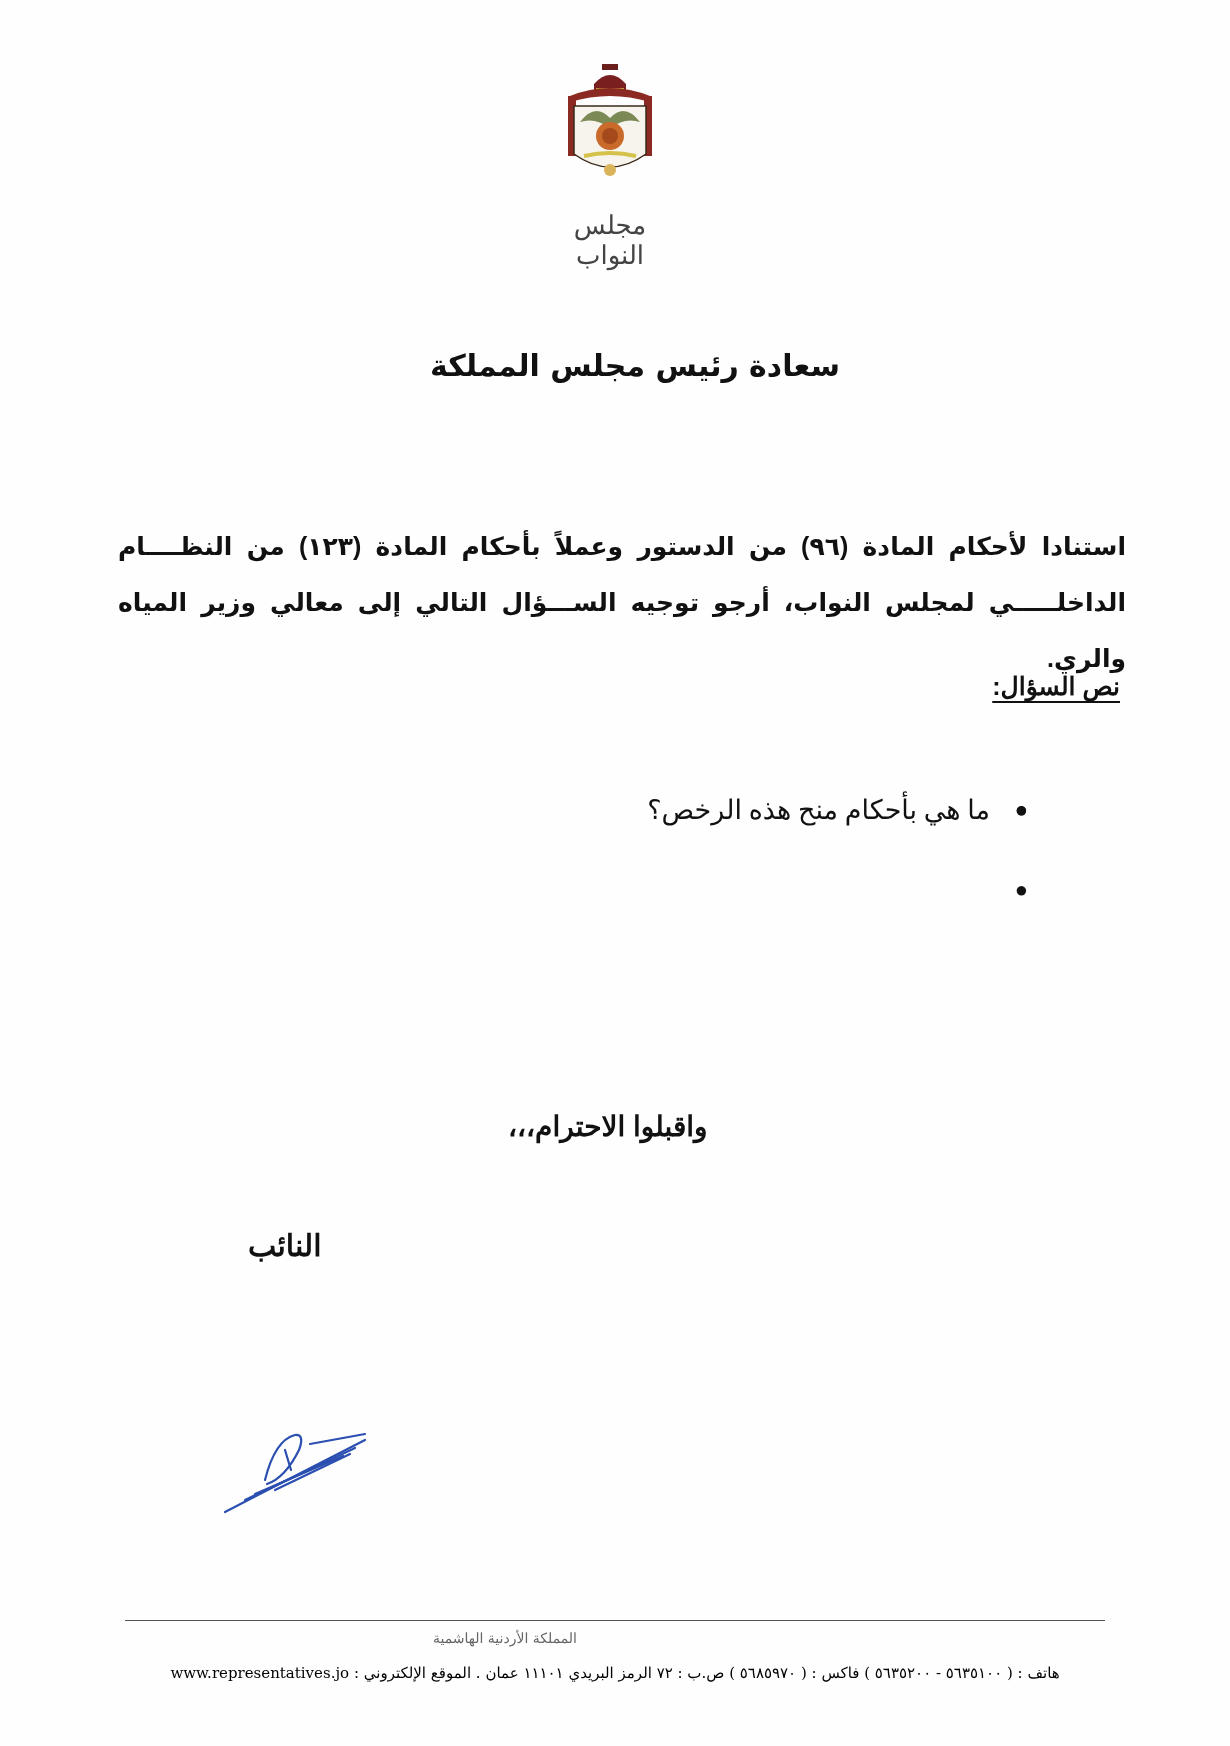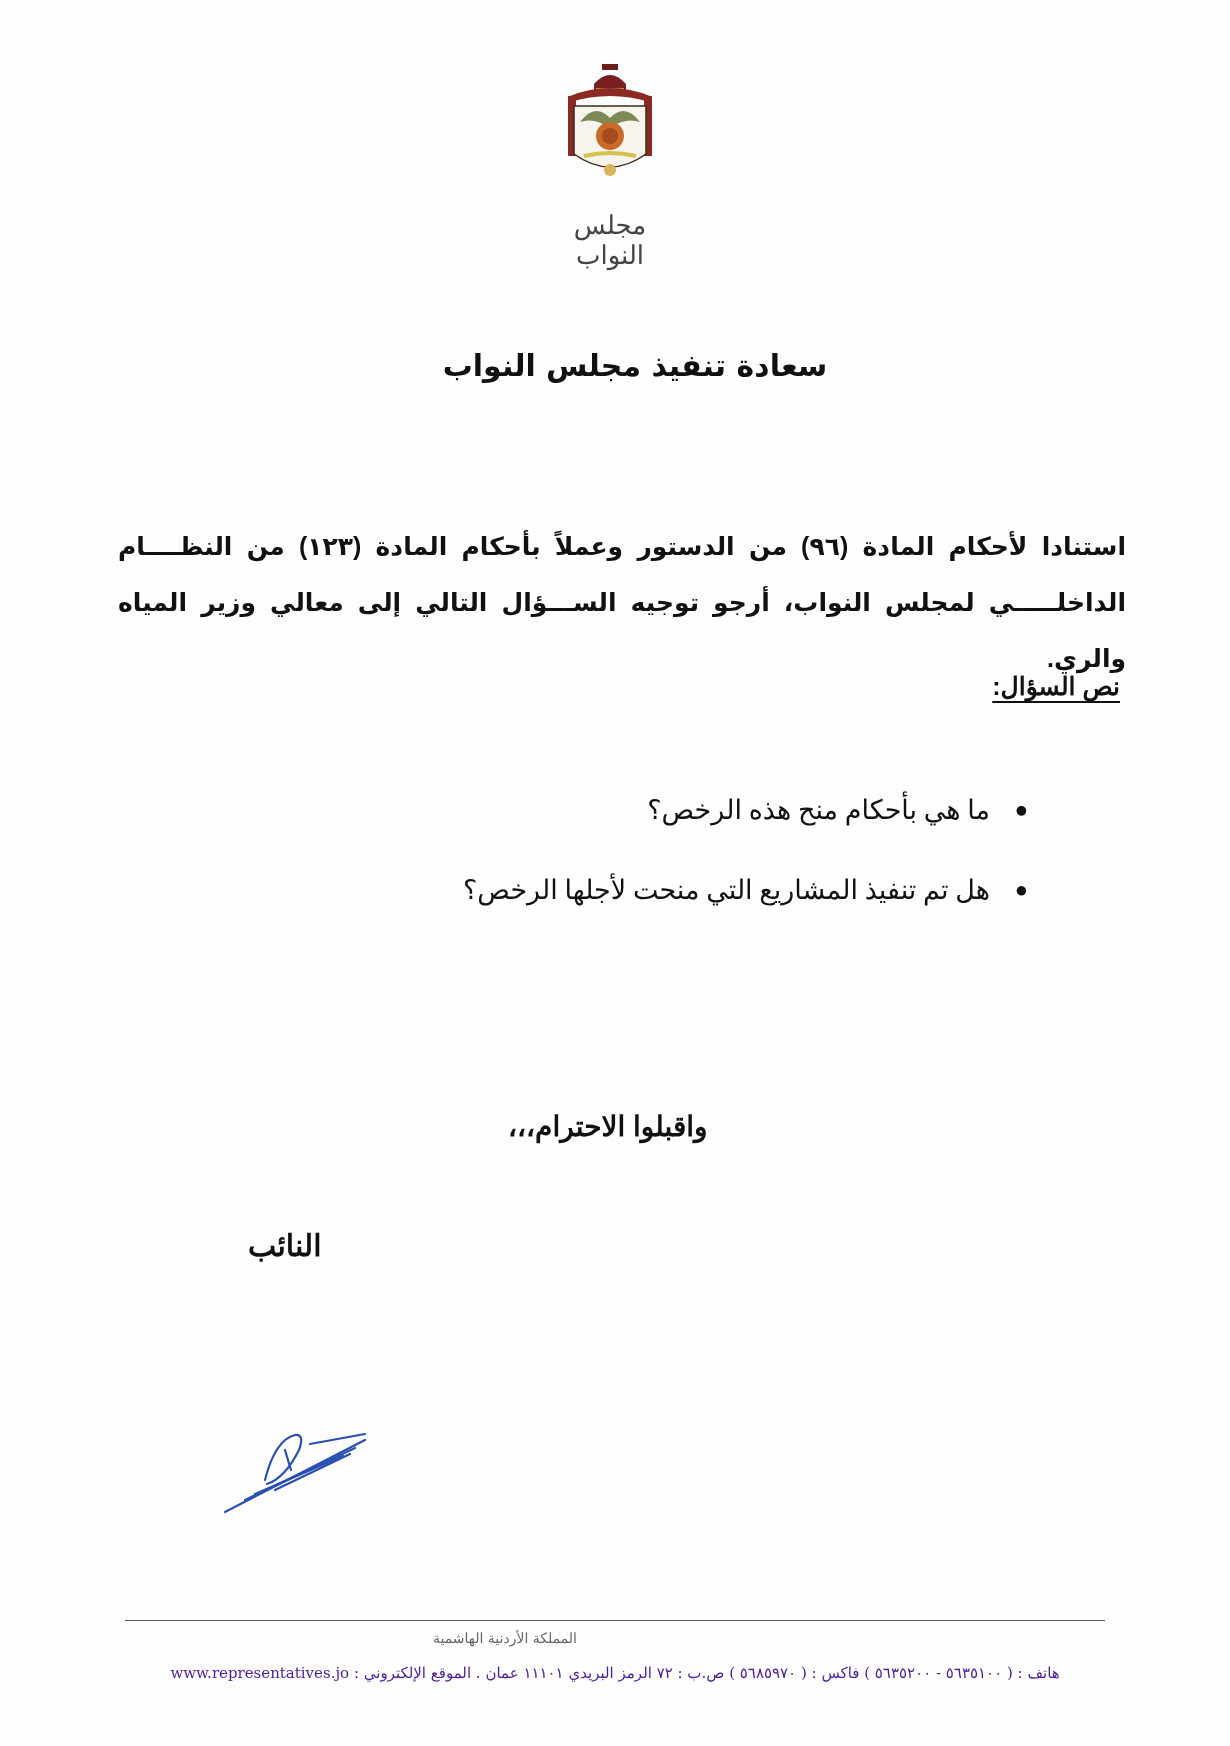--- a/index.html
+++ b/index.html
@@ -150,21 +150,21 @@
     }
     .footer-contact {
       position: absolute;
       top: 1664px;
       left: 150px;
       right: 150px;
       direction: rtl;
       text-align: center;
       font-family: "DejaVu Serif", "Liberation Serif", serif;
       font-size: 15px;
-      color: #4c1d95;
+      color: #000000;
       white-space: nowrap;
     }
     .footer-contact .site {
       direction: ltr;
       unicode-bidi: embed;
     }
   </style>
 </head>
 <body>
 
@@ -180,37 +180,36 @@
     <path d="M14 44 L86 44 L86 92 Q50 118 14 92 Z" fill="#f7f4ee" stroke="#3a2a1a" stroke-width="1.5"></path>
     <path d="M20 60 Q35 40 50 56 Q65 40 80 60 Q65 55 50 66 Q35 55 20 60 Z" fill="#7b8a55"></path>
     <circle cx="50" cy="74" r="14" fill="#c96a2a"></circle>
     <circle cx="50" cy="74" r="8" fill="#a44a1c"></circle>
     <path d="M24 94 Q50 88 76 94" stroke="#d4c24a" stroke-width="4" fill="none"></path>
     <circle cx="50" cy="108" r="6" fill="#d9b45a"></circle>
   </svg>
 
   <div class="council-name">مجلس النواب</div>
 
-  <div class="addressee">سعادة تنفيذ مجلس النواب</div>
+  <div class="addressee">سعادة رئيس مجلس المملكة</div>
 
   <div class="body-text para1">استنادا لأحكام المادة (٩٦) من الدستور وعملاً بأحكام المادة (١٢٣) من النظــــام الداخلـــــي لمجلس النواب، أرجو توجيه الســـؤال التالي إلى معالي وزير المياه والري.</div>
 
   <div class="question-label">نص السؤال:</div>
 
   <ul class="q-list">
     <li class="q-item">
       <span class="bullet">●</span>
     </li>
     <li class="q-item">
       <span class="bullet">●</span>
       <span>ما هي بأحكام منح هذه الرخص؟</span>
     </li>
     <li class="q-item">
       <span class="bullet">●</span>
-      <span>هل تم تنفيذ المشاريع التي منحت لأجلها الرخص؟</span>
     </li>
   </ul>
 
   <div class="closing">واقبلوا الاحترام،،،</div>
 
   <div class="sig-title">النائب</div>
 
   <svg class="signature" viewBox="0 0 160 100">
     <g fill="none" stroke="#2b4fb0" stroke-width="2.2" stroke-linecap="round">
       <path d="M10 92 L150 20"></path>

